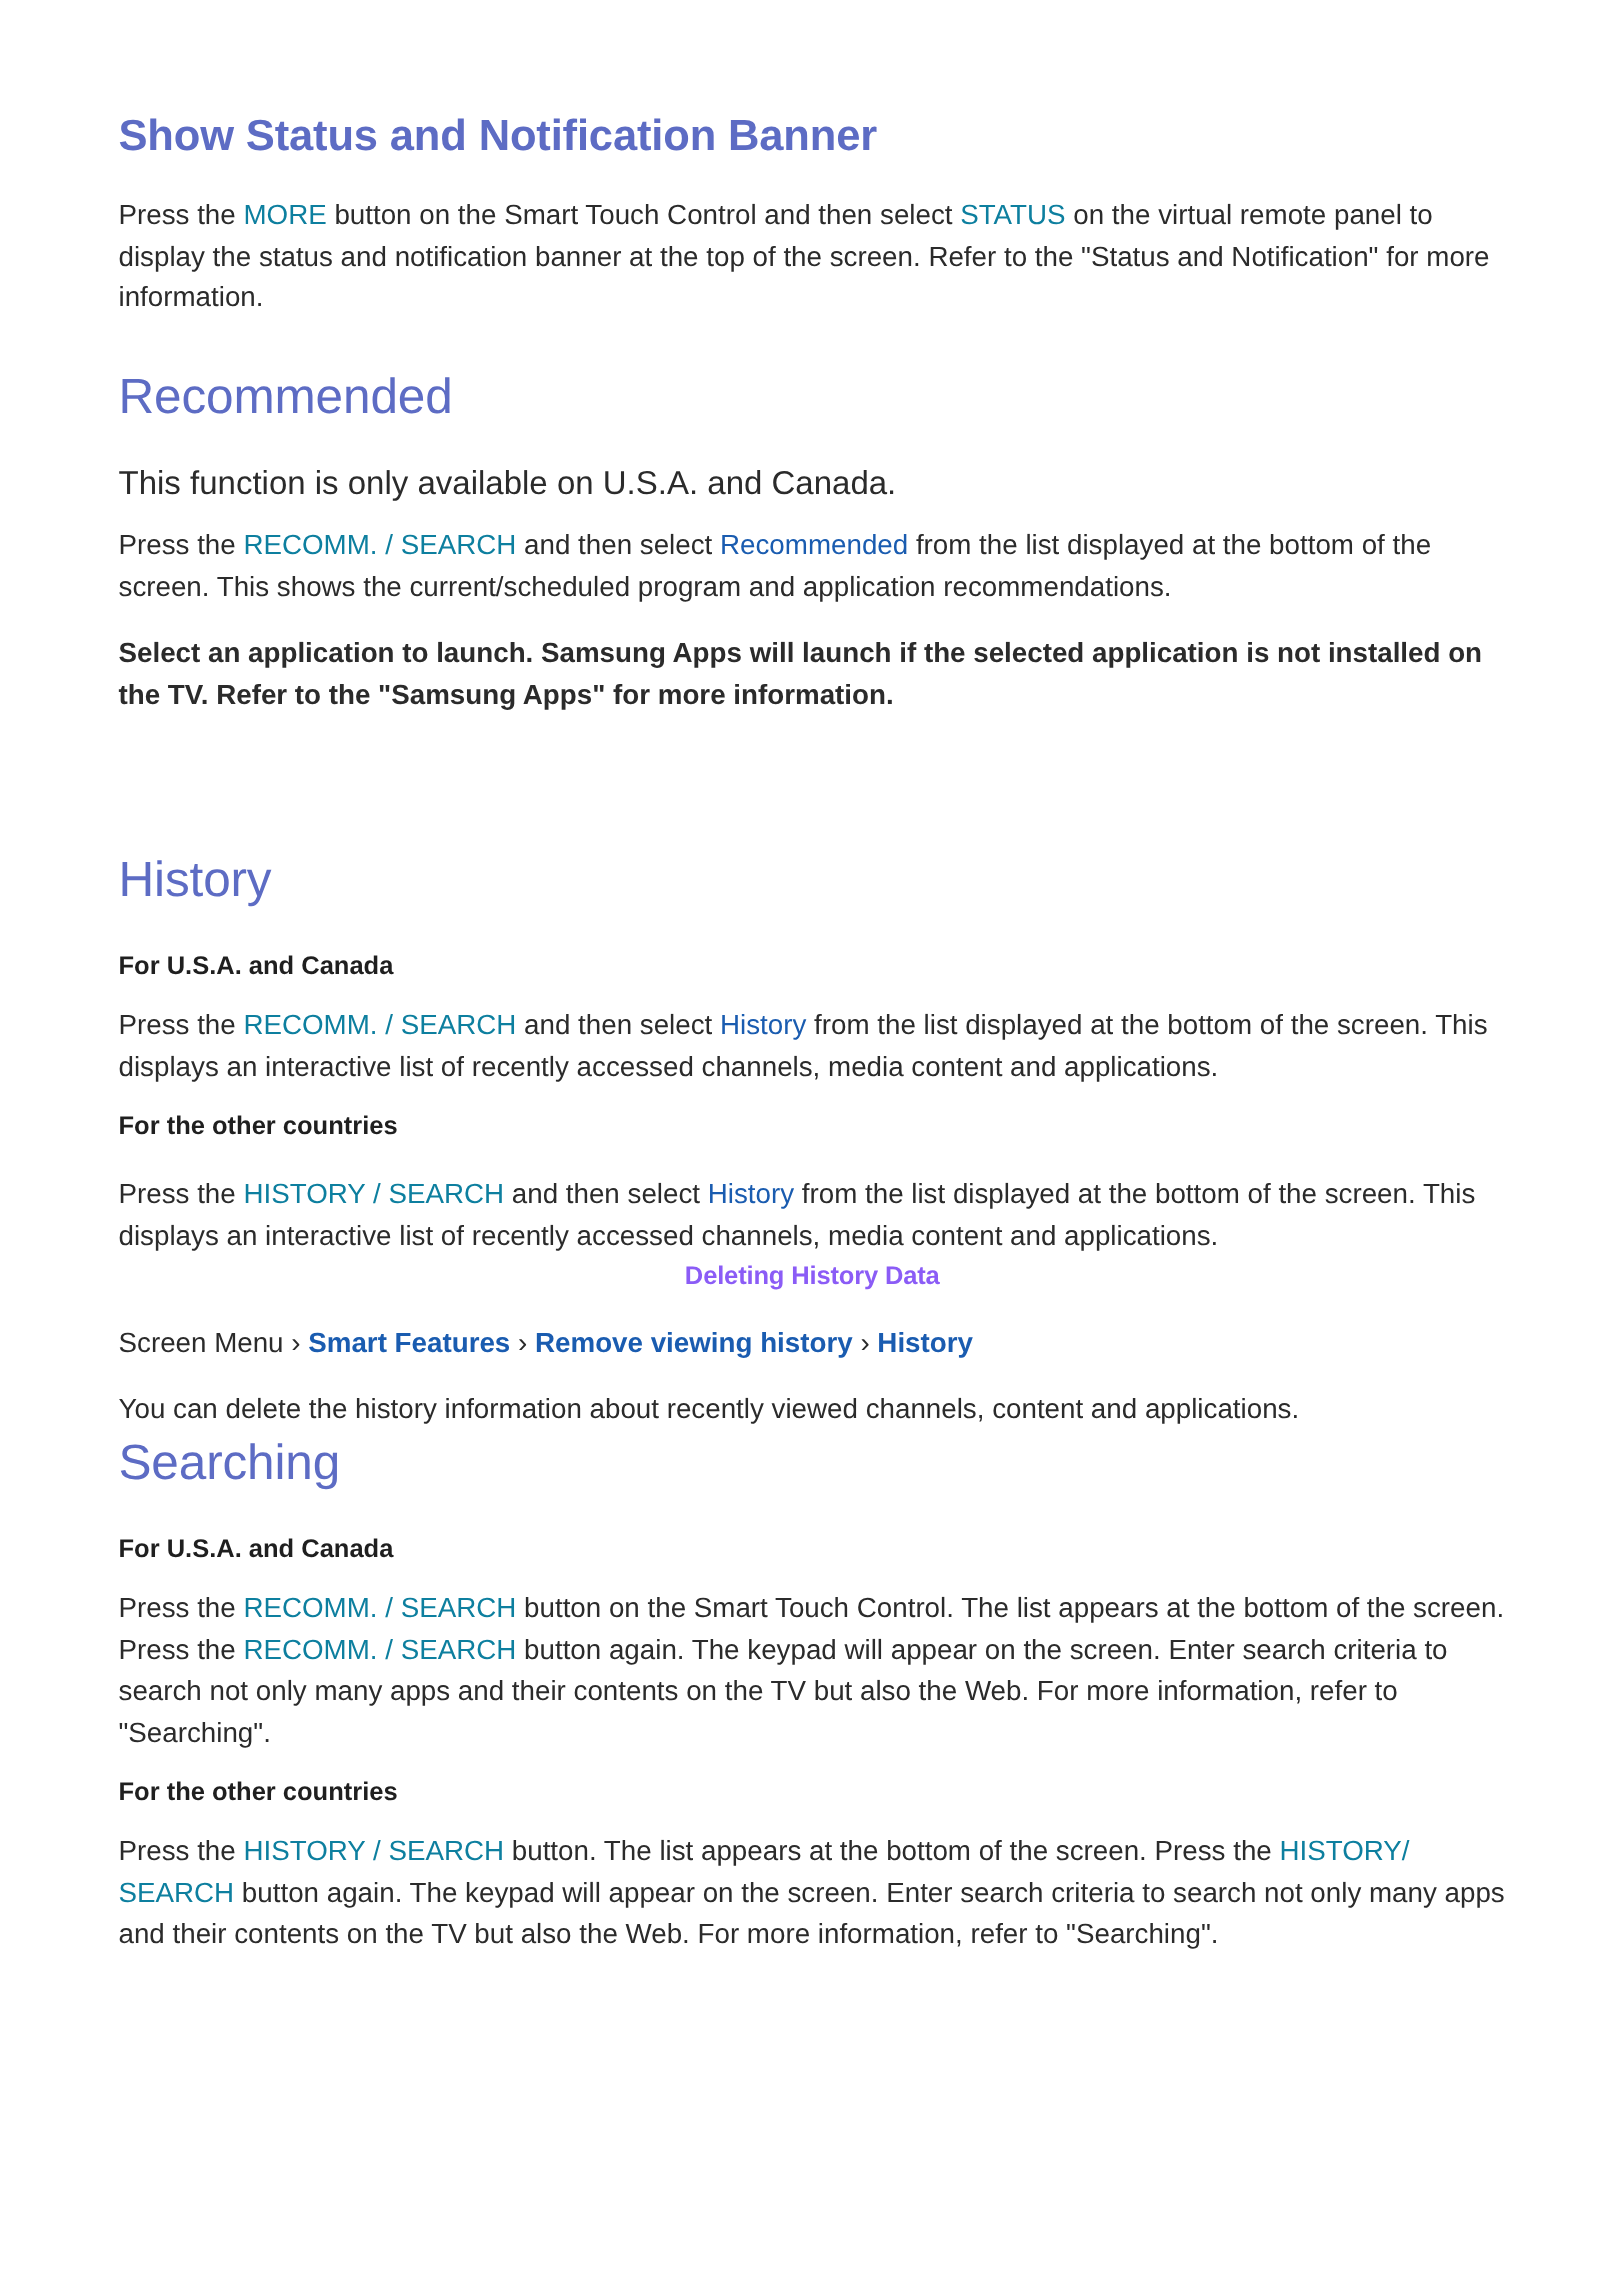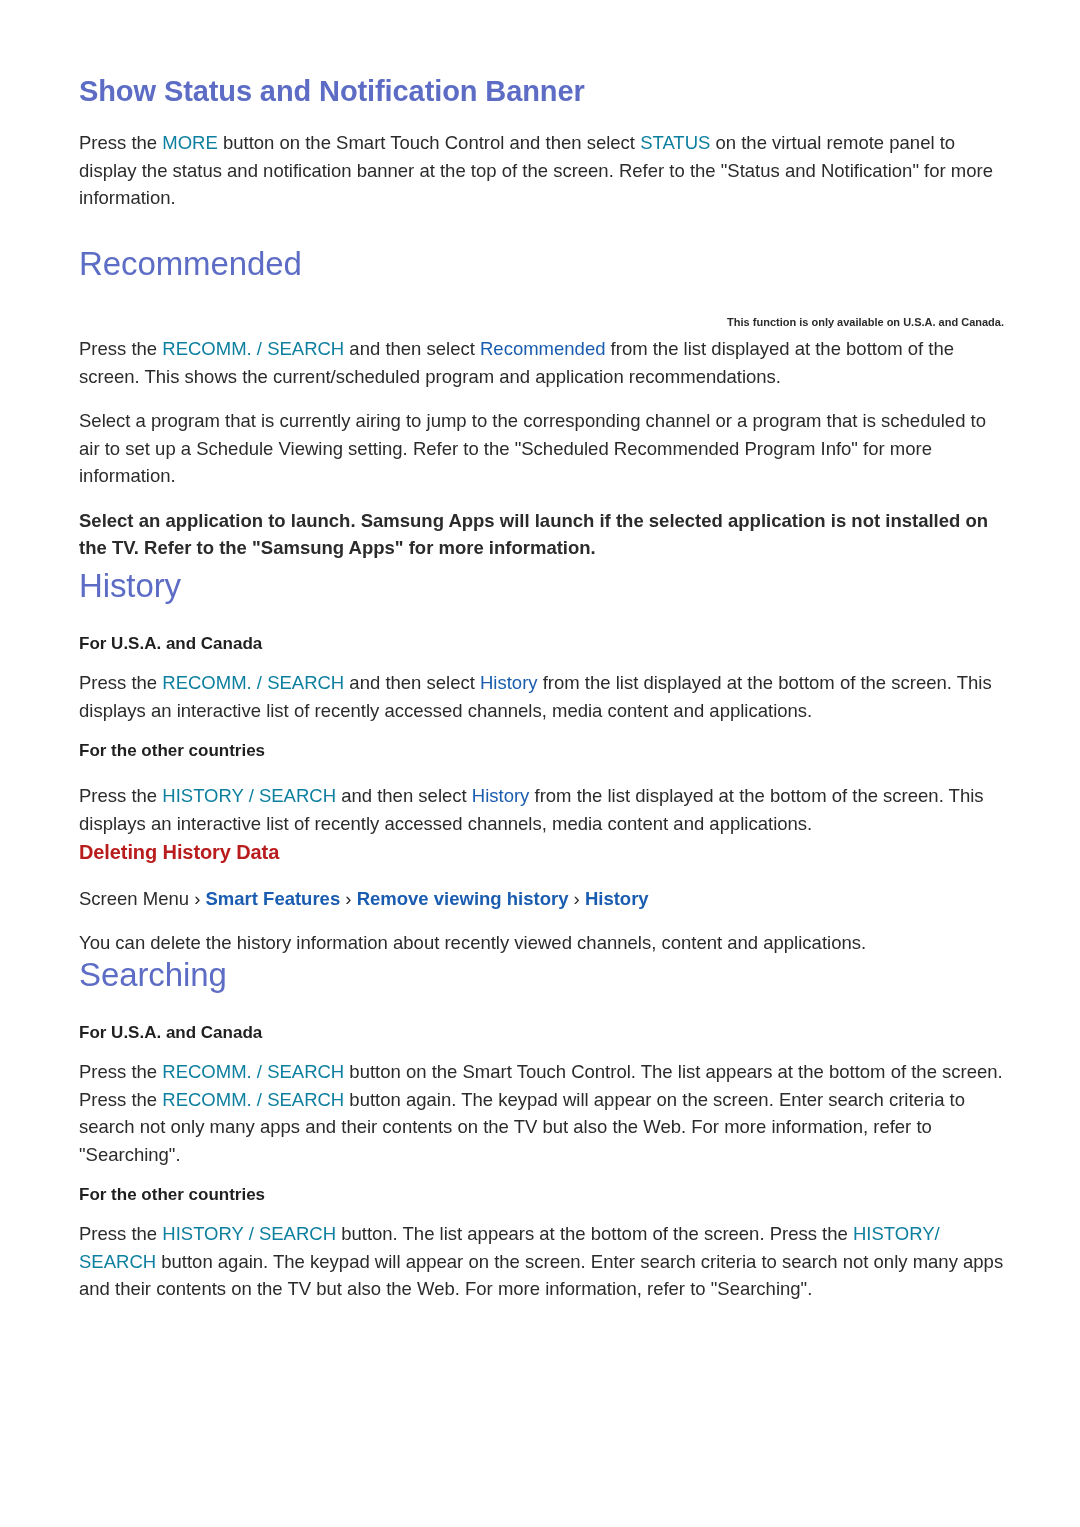--- a/index.html
+++ b/index.html
@@ -40,49 +40,49 @@
   }
   h1.sec-title-light {
     font-size: 33px;
     font-weight: normal;
     color: #5d6cc4;
     margin: 0;
     letter-spacing: -0.1px;
     line-height: 1.25;
   }
   h2.sub-title {
-    font-size: 20px;
+    font-size: 17px;
     font-weight: bold;
-    color: #b91c1c;
+    color: #8b5cf6;
     margin: 0;
     letter-spacing: -0.1px;
     line-height: 1.25;
+    text-align: center;
   }
   h3.lead {
     font-size: 17px;
     font-weight: bold;
     color: #1f1f1f;
     margin: 0;
     line-height: 1.3;
   }
 
   
   p.body {
     font-size: 18.5px;
     font-weight: normal;
     color: #2b2b2b;
     margin: 0;
     line-height: 27.5px;
     text-align: left;
   }
   p.body.bold {
-    font-weight: bold;
-    font-size: 11px;
+    font-weight: normal;
+    font-size: 22px;
     line-height: 26px;
-    text-align: right;
   }
 
   
   .k-teal   { color: #0d7f9f; font-weight: normal; text-align: center; }
   .k-blue   { color: #1a5cb0; font-weight: normal; }
   .k-crumb  { color: #1a5cb0; font-weight: bold; }
   .crumb-sep { color: #2b2b2b; font-weight: normal; }
 
   
   .blk { position: absolute; left: 0; width: 925px; }
@@ -97,23 +97,22 @@
       <h1 class="sec-title">Show Status and Notification Banner</h1>
 
       <p class="body" style="margin-top:20px;"><span>Press the </span><span class="k-teal">MORE</span><span> button on the Smart Touch Control and then select </span><span class="k-teal">STATUS</span><span> on the virtual remote panel to display the status and notification banner at the top of the screen. Refer to the "Status and Notification" for more information.</span></p>
     </div>
 
     <div class="blk" style="top:243px;">
       <h1 class="sec-title-light">Recommended</h1>
 
       <p class="body bold" style="margin-top:25px;">This function is only available on U.S.A. and Canada.</p>
 
-      <p class="body" style=""><span>Press the </span><span class="k-teal">RECOMM. / SEARCH</span><span> and then select </span><span class="k-blue">Recommended</span><span> from the list displayed at the bottom of the screen. This shows the current/scheduled program and application recommendations.</span></p>
+      <p class="body" style="margin-top:14px;"><span>Press the </span><span class="k-teal">RECOMM. / SEARCH</span><span> and then select </span><span class="k-blue">Recommended</span><span> from the list displayed at the bottom of the screen. This shows the current/scheduled program and application recommendations.</span></p>
 
-      <p class="body" style="margin-top:17px;">Select a program that is currently airing to jump to the corresponding channel or a program that is scheduled to air to set up a Schedule Viewing setting. Refer to the "Scheduled Recommended Program Info" for more information.</p>
 
       <p class="body" style="margin-top:17px;font-weight:bold;">Select an application to launch. Samsung Apps will launch if the selected application is not installed on the TV. Refer to the "Samsung Apps" for more information.</p>
     </div>
 
     <div class="blk" style="top:565px;">
       <h1 class="sec-title-light">History</h1>
 
       <h3 class="lead" style="margin-top:27px;">For U.S.A. and Canada</h3>
 
       <p class="body" style="margin-top:14px;"><span>Press the </span><span class="k-teal">RECOMM. / SEARCH</span><span> and then select </span><span class="k-blue">History</span><span> from the list displayed at the bottom of the screen. This displays an interactive list of recently accessed channels, media content and applications.</span></p>

